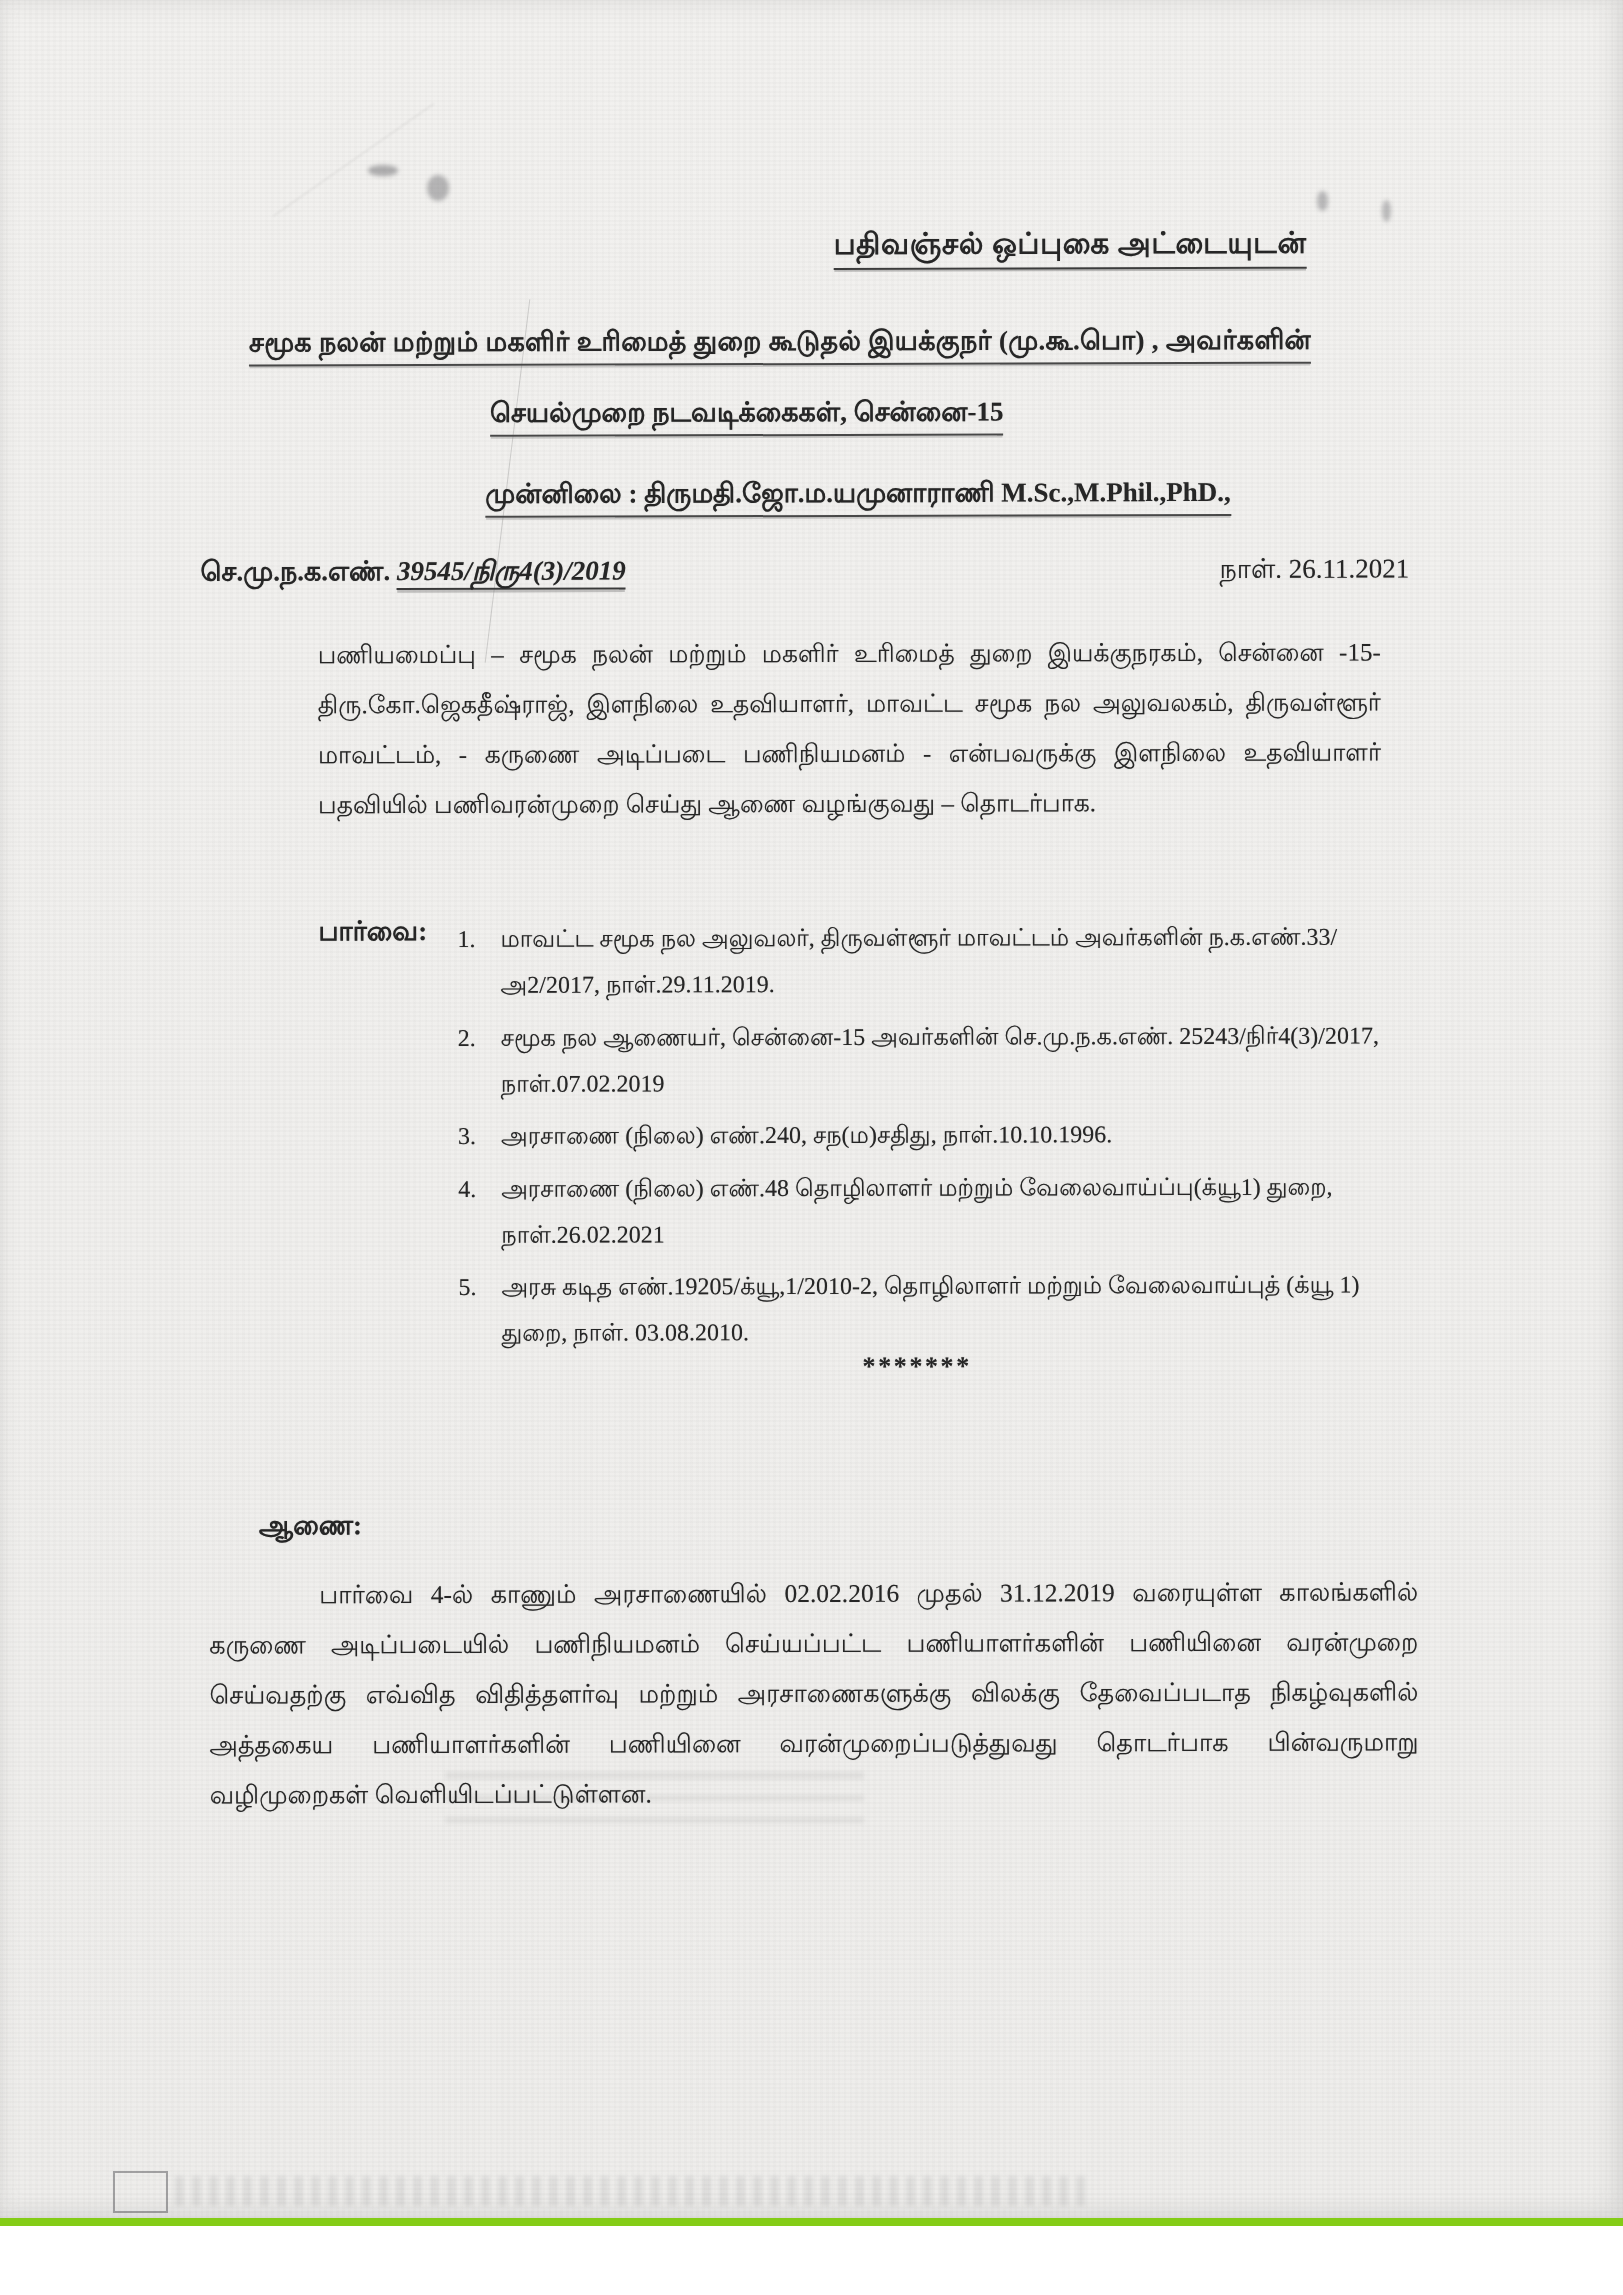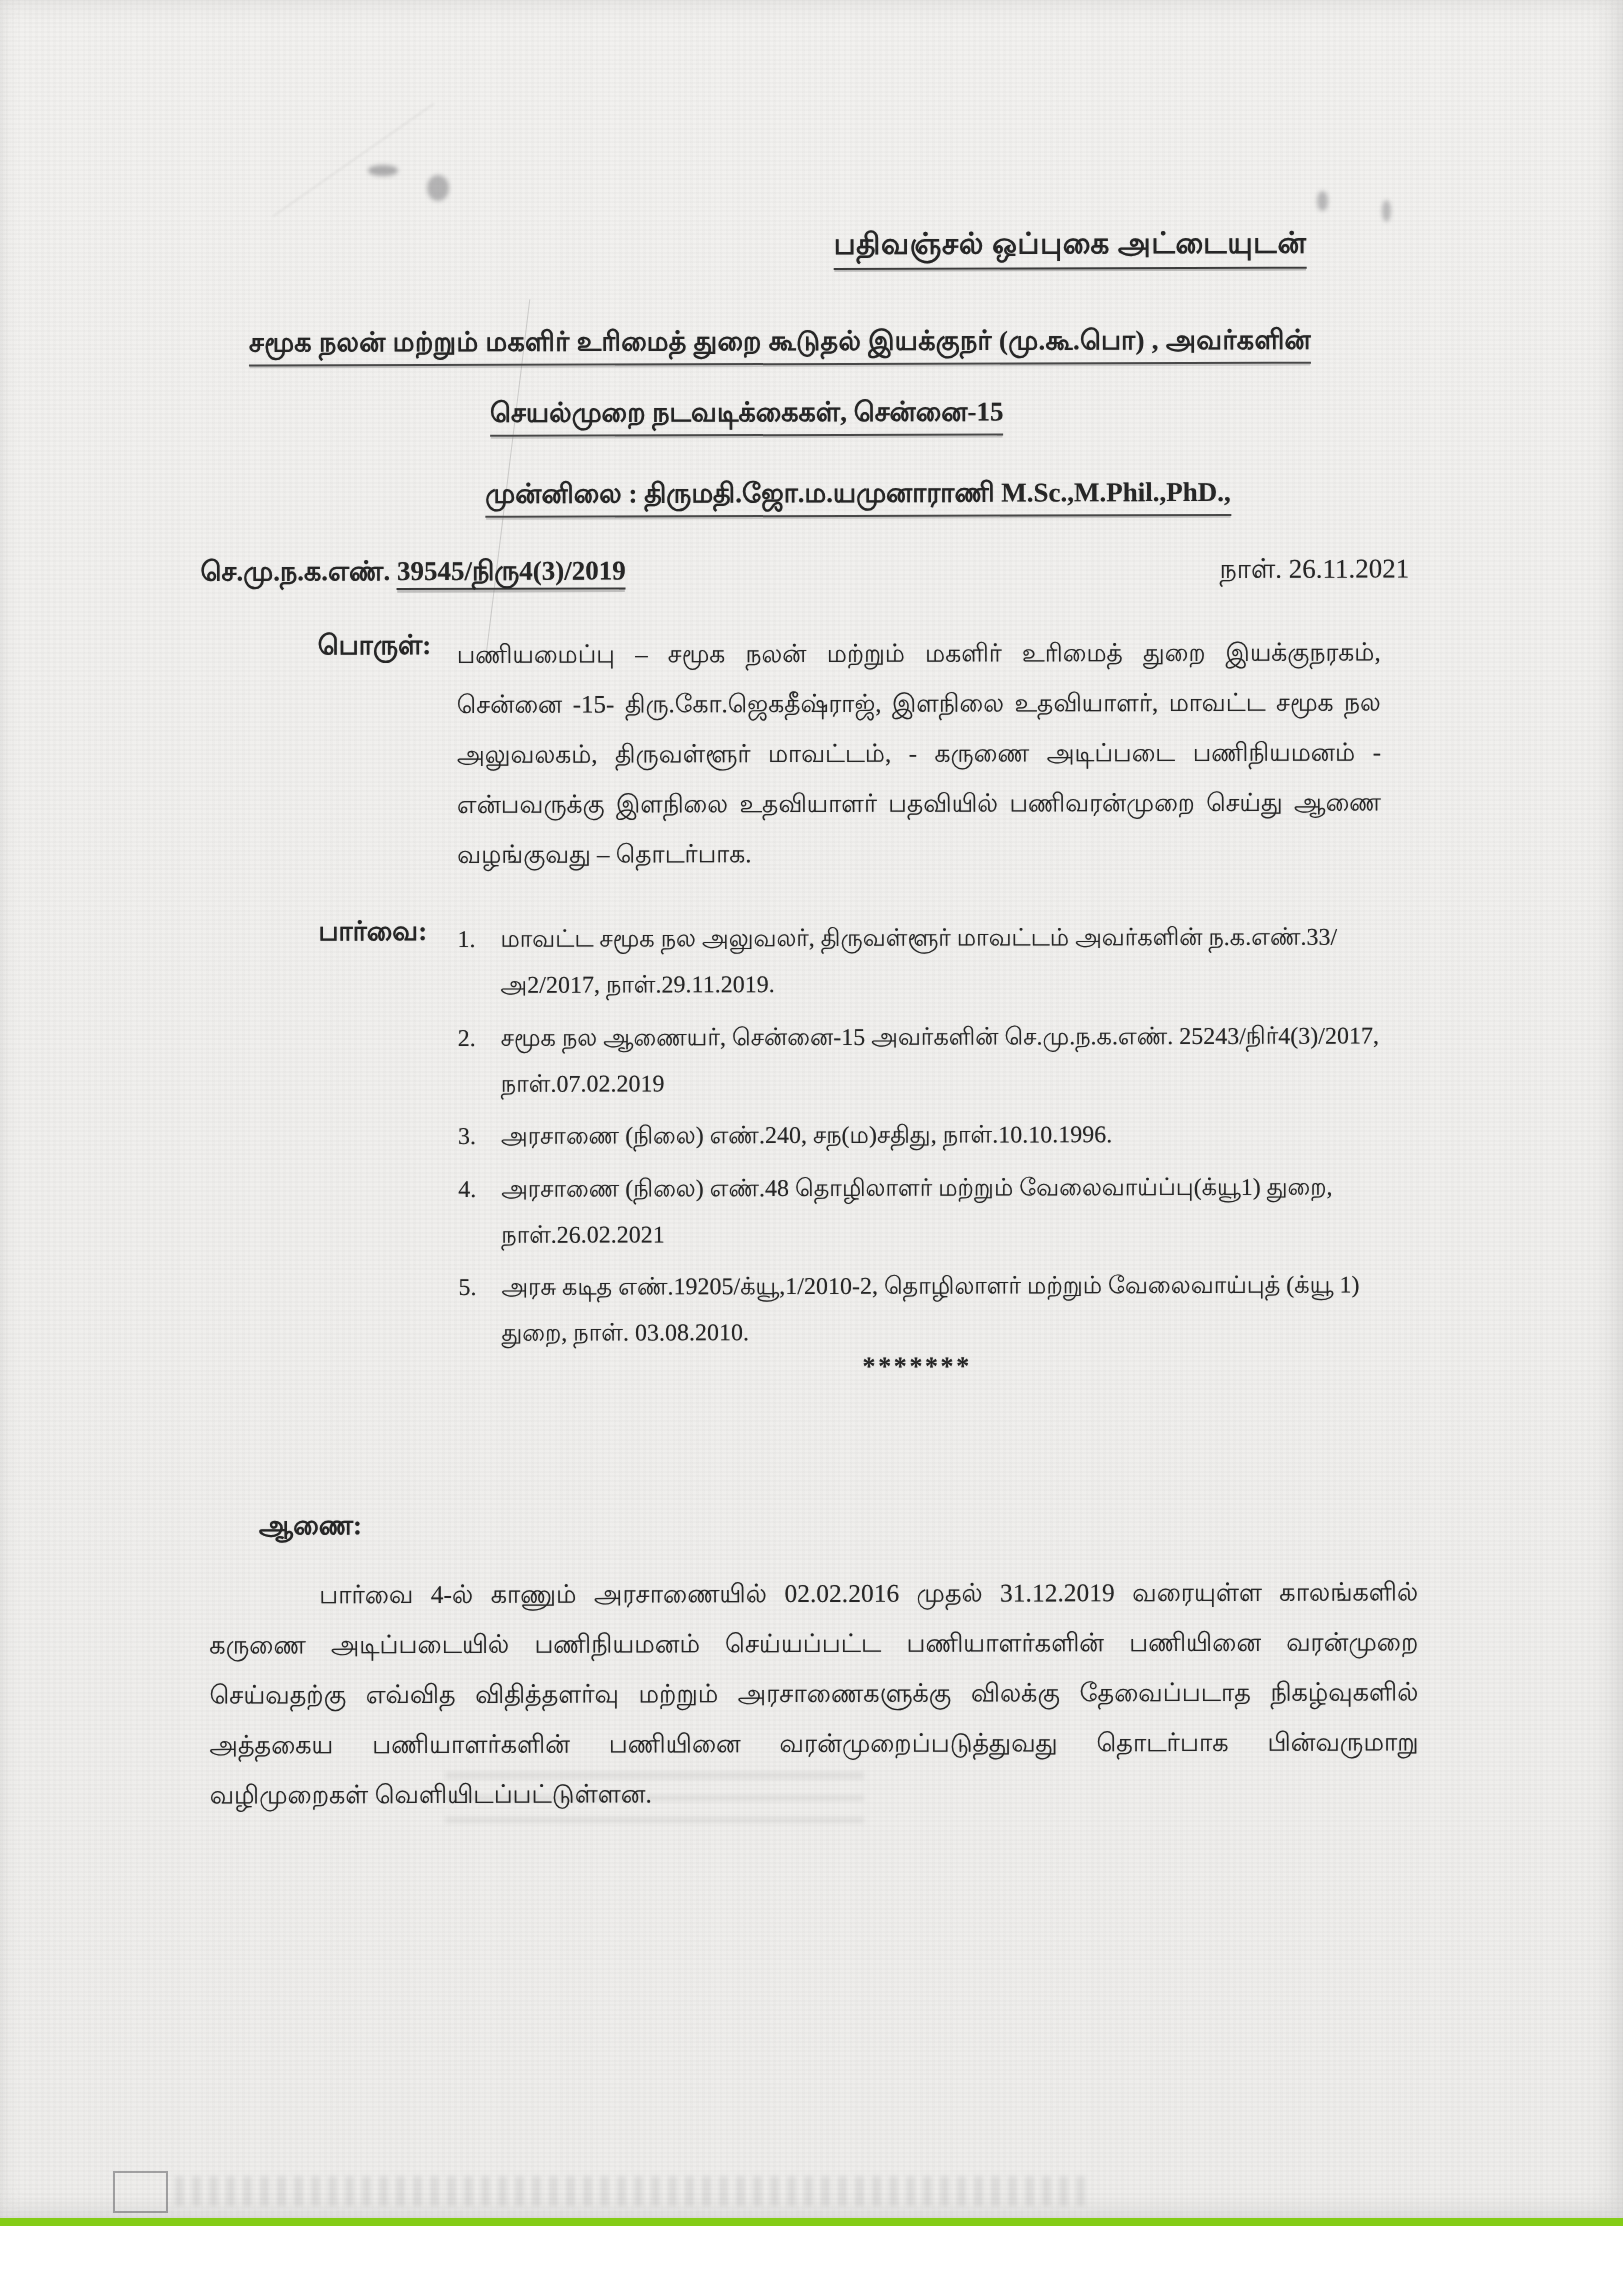--- a/index.html
+++ b/index.html
@@ -64,20 +64,21 @@
     font-size: 27px; font-weight: bold;
     border-bottom: 2px solid #484848;
     box-shadow: 0 2.6px 0 -0.7px rgba(110,110,110,0.3);
     padding-bottom: 3.3px;
   }
   .ref-row-number { left: 202px; top: 555px; font-size: 27px; font-weight: bold; }
   .ref-row-number .num-val {
     border-bottom: 2.6px solid #3a3a3a;
     box-shadow: 0 3.3px 0 -0.7px rgba(100,100,100,0.35);
     padding-bottom: 2px;
+    font-style: italic;
   }
   .ref-row-date { left: 1221px; top: 555px; font-size: 27px; font-weight: normal; }
 
   .subject-block {
     position: absolute;
     left: 319px; top: 629px;
     width: 1063px;
     display: flex;
     white-space: normal;
   }
@@ -213,21 +214,20 @@
       <span>செ.மு.ந.க.எண்.</span>
       <span class="num-val">39545/நிரு4(3)/2019</span>
     </div>
 
     <div class="abs ref-row-date">
       <span>நாள்.</span>
       <span>26.11.2021</span>
     </div>
 
     <div class="subject-block">
-      <div class="subject-label">பொருள்:</div>
       <div class="subject-text">பணியமைப்பு – சமூக நலன் மற்றும் மகளிர் உரிமைத் துறை இயக்குநரகம், சென்னை -15- திரு.கோ.ஜெகதீஷ்ராஜ், இளநிலை உதவியாளர், மாவட்ட சமூக நல அலுவலகம், திருவள்ளூர் மாவட்டம், - கருணை அடிப்படை பணிநியமனம் - என்பவருக்கு இளநிலை உதவியாளர் பதவியில் பணிவரன்முறை செய்து ஆணை வழங்குவது – தொடர்பாக.</div>
     </div>
 
     <div class="references-block">
       <div class="references-label">பார்வை:</div>
       <ul class="references-list">
         <li class="reference-item">
           <span class="ref-num">1.</span>
           <span class="ref-text">மாவட்ட சமூக நல அலுவலர், திருவள்ளூர் மாவட்டம் அவர்களின் ந.க.எண்.33/அ2/2017, நாள்.29.11.2019.</span>
         </li>

